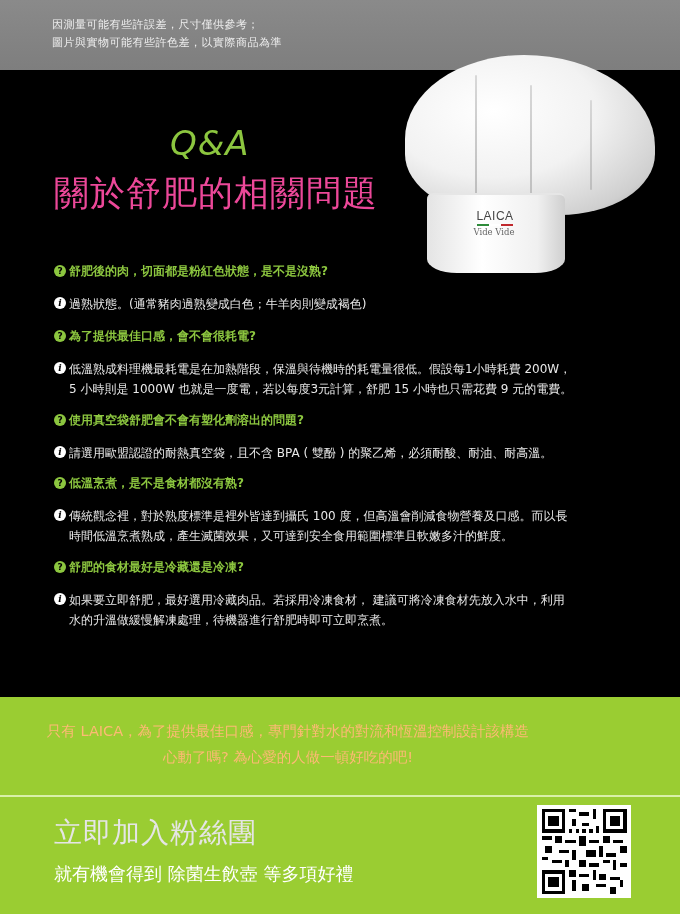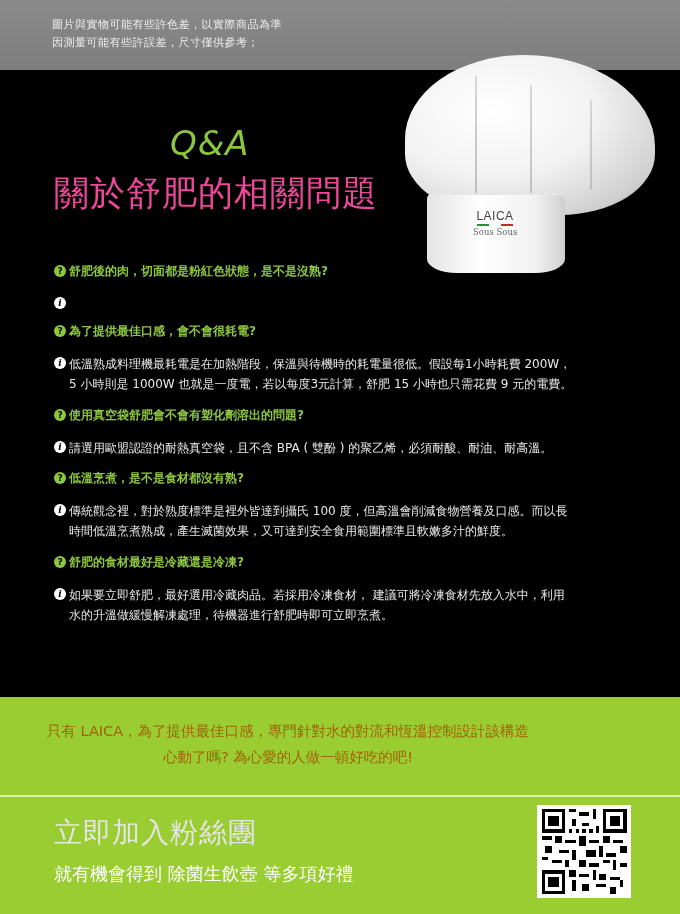--- a/index.html
+++ b/index.html
@@ -47,65 +47,66 @@
   .a-row { color:#e8e8e8; font-size:12px; line-height:20px; }
   .ico {
     flex:0 0 auto; width:12px; height:12px; border-radius:50%; margin-top:3px; margin-right:3px;
     display:flex; align-items:center; justify-content:center; font-size:9px; font-weight:bold; line-height:12px;
   }
   .ico-q { background:#8cc63f; color:#000; }
   .ico-i { background:#fff; color:#000; font-style:italic; font-family:"DejaVu Serif", serif; }
   .a-text { padding-left:0; }
 
   .green-area { position:absolute; left:0; top:697px; width:680px; height:217px; background:#9acd32; }
-  .promo { position:absolute; left:0; top:718px; width:576px; text-align:center; color:#a16207; font-size:14.5px; line-height:26px; }
+  .promo { position:absolute; left:0; top:718px; width:576px; text-align:center; color:#fdba74; font-size:14.5px; line-height:26px; }
   .divider { position:absolute; left:0; top:795px; width:680px; height:2px; background:#d9f0a8; }
   .join-title { position:absolute; left:54px; top:814px; color:#e5e5e5; font-size:28px; letter-spacing:1px; }
   .join-sub { position:absolute; left:54px; top:862px; color:#fff; font-size:18px; }
   .qr { position:absolute; left:537px; top:805px; width:94px; height:93px; background:#fff; padding:4px; }
   .qr svg { width:100%; height:100%; display:block; }
 </style>
 </head>
 <body>
 
 <div class="top-bar">
   <div class="disclaimer">
+    <div>因測量可能有些許誤差，尺寸僅供參考；</div>
     <div>圖片與實物可能有些許色差，以實際商品為準</div>
-    <div>因測量可能有些許誤差，尺寸僅供參考；</div>
   </div>
 </div>
 
 <div class="black-area"></div>
 
 <div class="qa-title">Q&amp;A</div>
 <div class="main-title">關於舒肥的相關問題</div>
 
 <div class="hat">
   <div class="hat-top"></div>
   <div class="hat-fold" style="left:80px;"></div>
   <div class="hat-fold" style="left:135px;top:30px;"></div>
   <div class="hat-fold" style="left:195px;top:45px;height:90px;"></div>
   <div class="hat-band">
     <div class="hat-logo">
       <div class="hat-logo-brand">LAICA</div>
       <div class="hat-logo-stripe"></div>
-      <div class="hat-logo-sub">Sous Sous</div>
+      <div class="hat-logo-sub">Vide Vide</div>
     </div>
   </div>
 </div>
 
 <div class="faq">
 
   <div class="q-row">
     <span class="ico ico-q">?</span>
     <span>舒肥後的肉，切面都是粉紅色狀態，是不是沒熟?</span>
   </div>
   <div class="a-row" style="margin-top:14px;">
     <span class="ico ico-i">i</span>
     <div class="a-text">
+      <div>過熟狀態。(通常豬肉過熟變成白色；牛羊肉則變成褐色)</div>
     </div>
   </div>
 
   <div class="q-row" style="margin-top:13px;">
     <span class="ico ico-q">?</span>
     <span>為了提供最佳口感，會不會很耗電?</span>
   </div>
   <div class="a-row" style="margin-top:14px;">
     <span class="ico ico-i">i</span>
     <div class="a-text">

